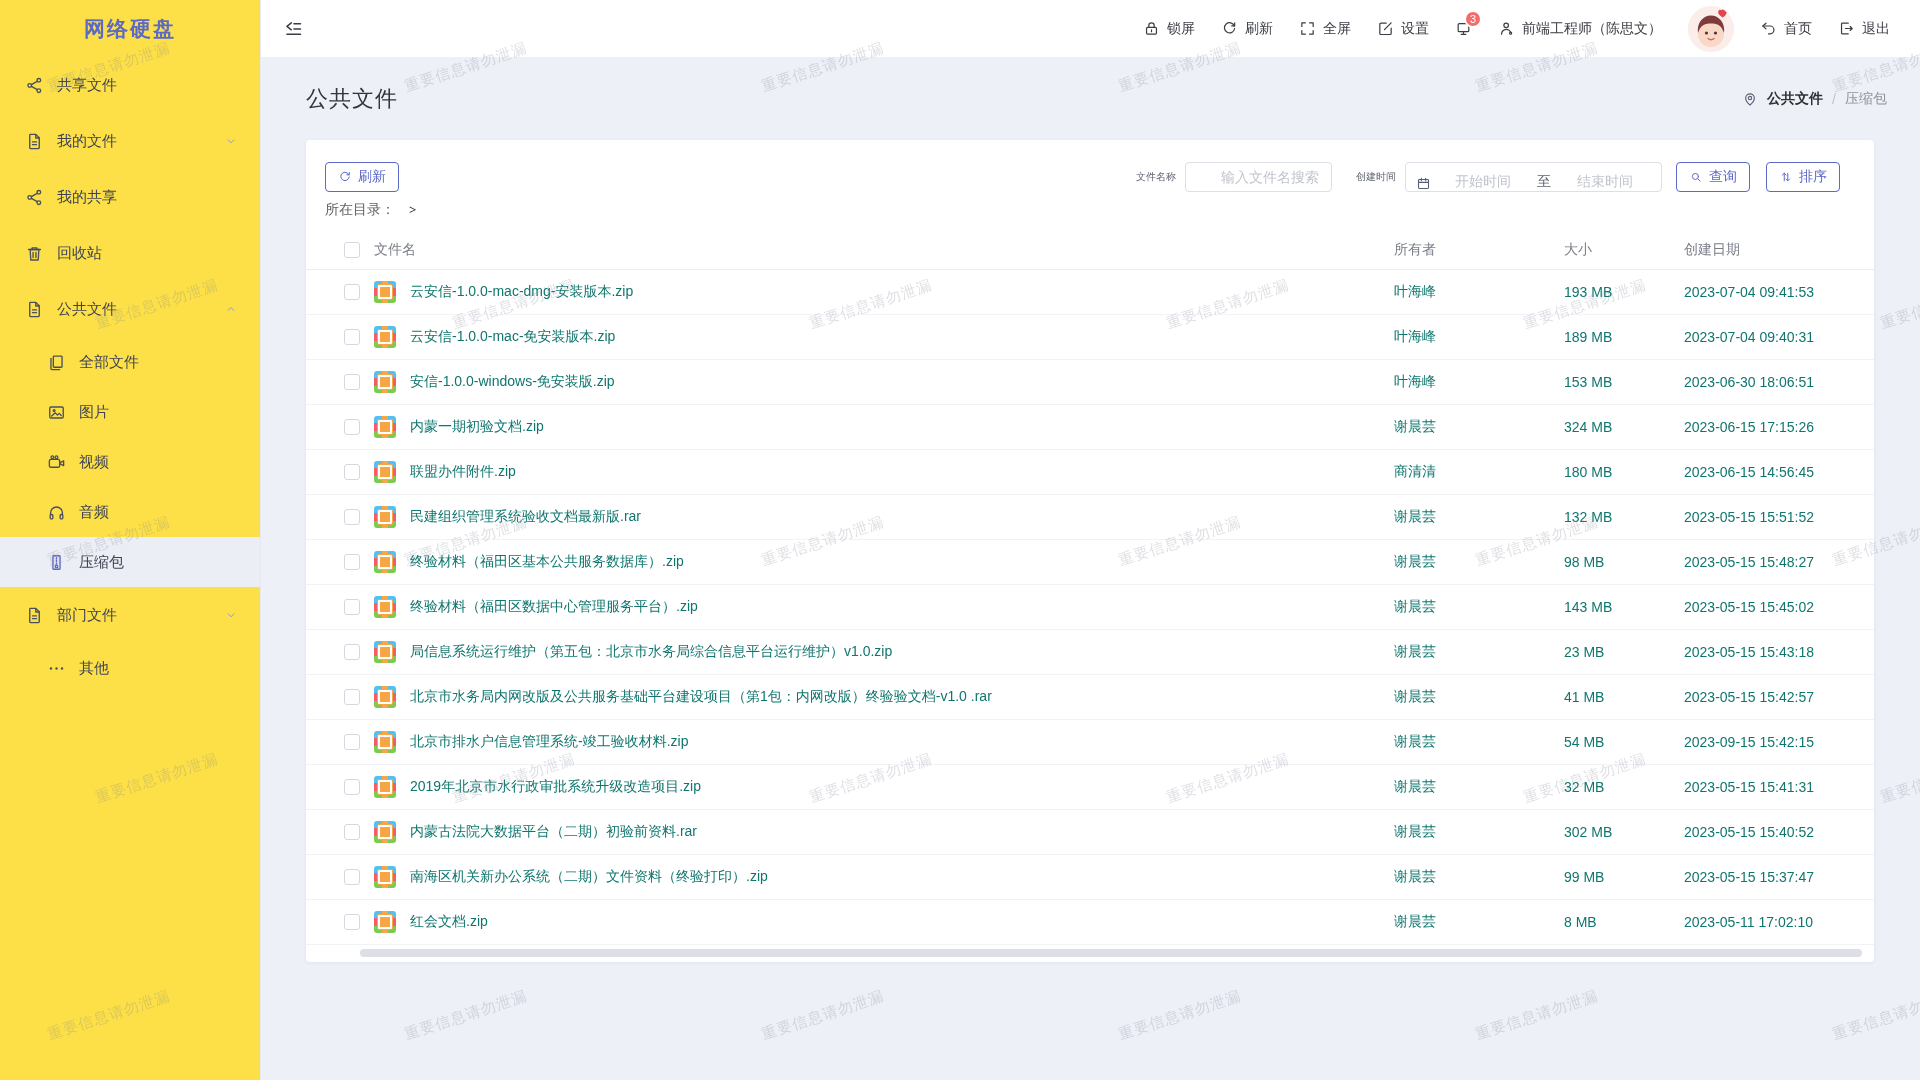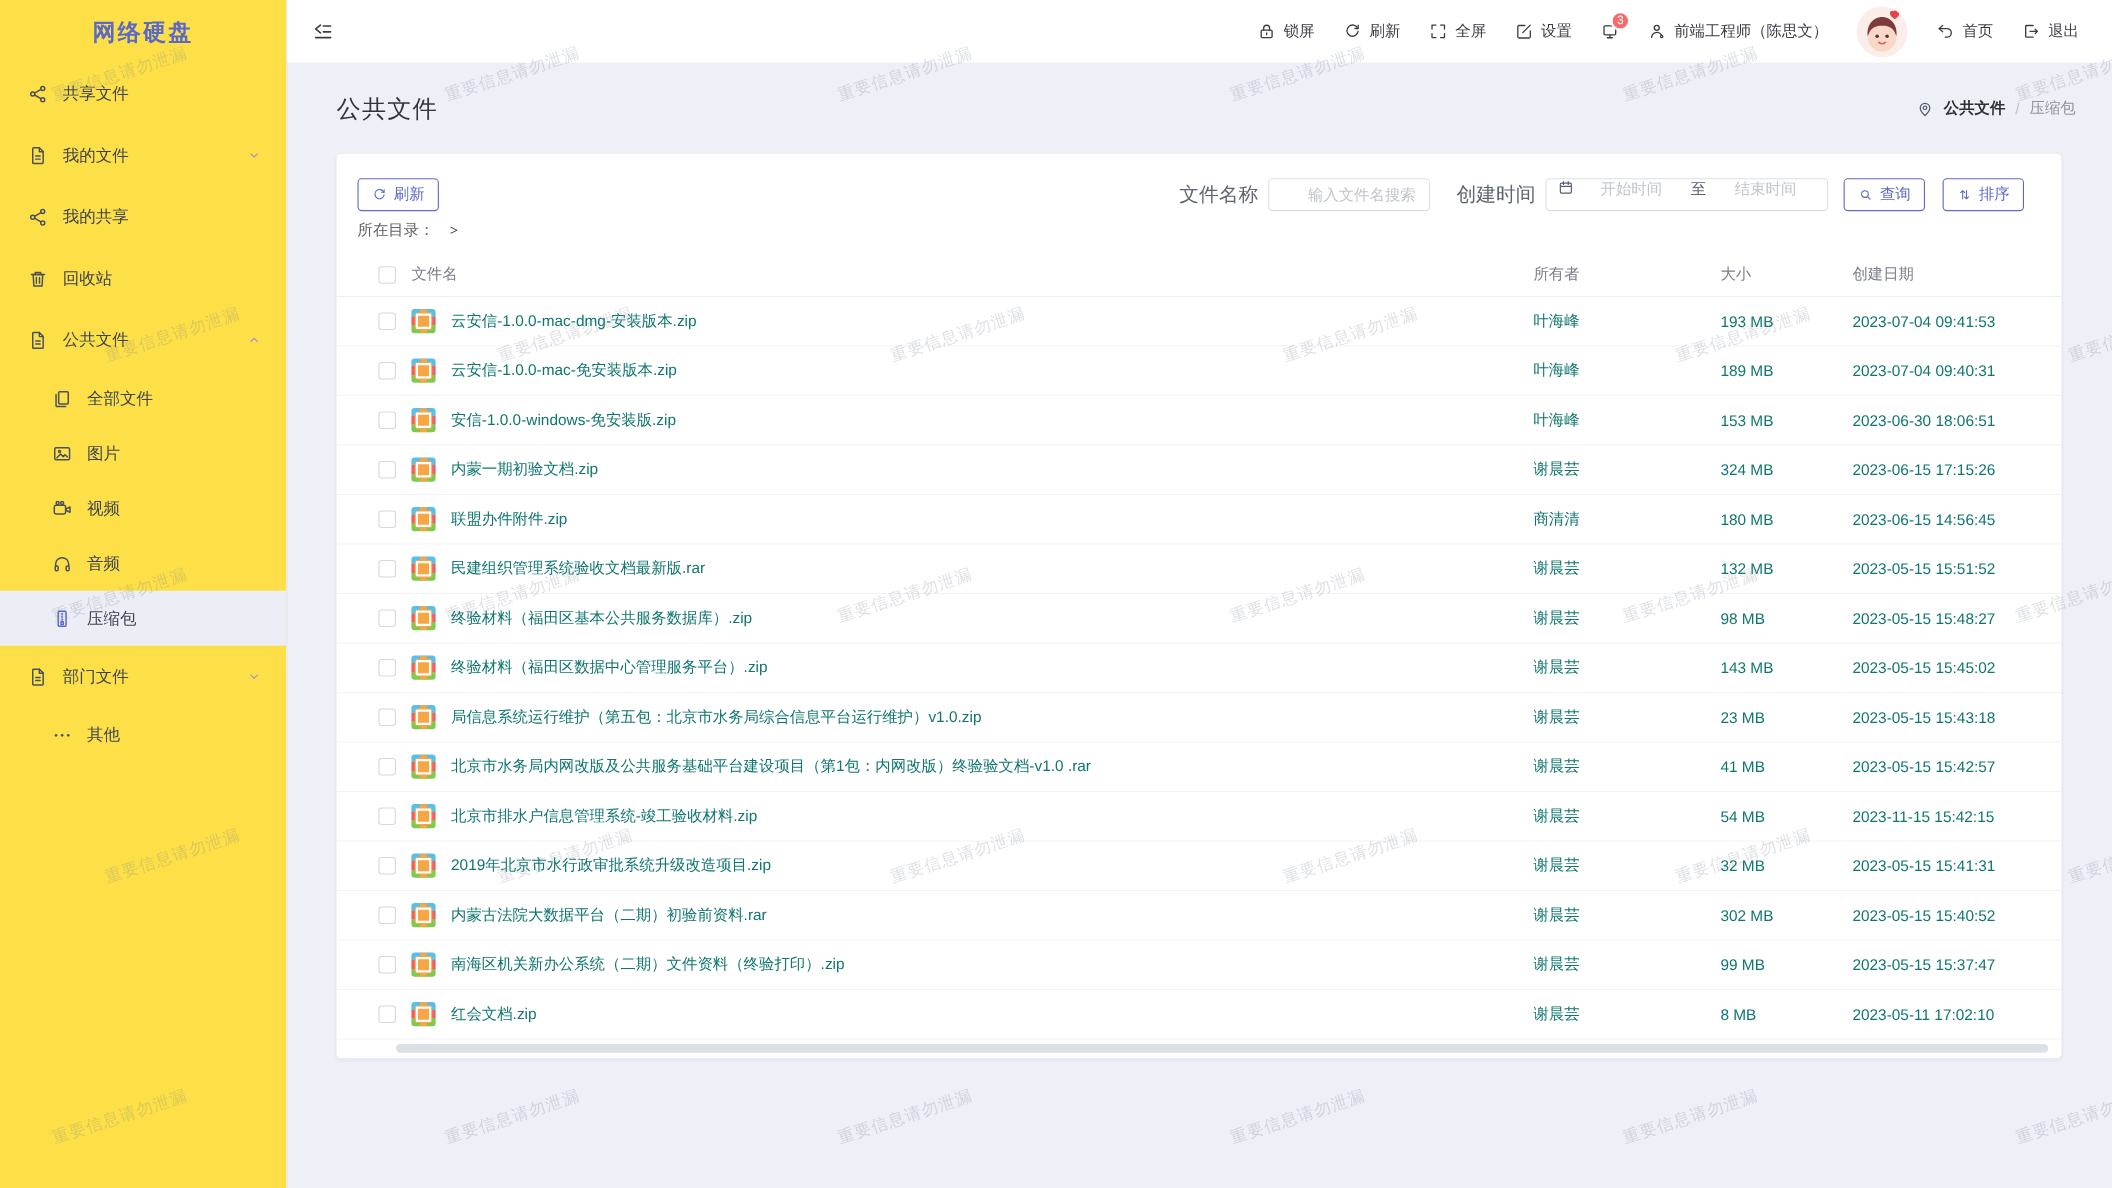--- a/index.html
+++ b/index.html
@@ -39,25 +39,25 @@
   .bc-root { color:#303133; font-weight:700; }
   .bc-sep { color:#C0C4CC; }
   .bc-cur { color:#909399; }
 
   .card { position:absolute; left:45px; right:46px; top:83px; bottom:118px; background:#fff; border-radius:4px; box-shadow:0 1px 4px rgba(30,40,80,.06); padding-top:22px; }
 
   .card-toolbar { display:flex; align-items:center; margin:0 34px 0 19px; height:30px; }
   .btn-outline { display:inline-flex; align-items:center; gap:6px; height:30px; padding:0 12px; border:1px solid #5B69C7; color:#5B69C7; background:#fff; border-radius:4px; font-size:14px; cursor:pointer; white-space:nowrap; }
   .b-icon { width:14px; height:14px; flex:none; }
   .filters { margin-left:auto; display:flex; align-items:center; }
-  .f-label { font-size:18px; color:#5E6470; margin-right:9px; white-space:nowrap; }
+  .f-label { font-size:10px; color:#5E6470; margin-right:9px; white-space:nowrap; }
   .f-input { width:147px; height:30px; border:1px solid #DCDFE6; border-radius:4px; padding:0 12px; font-size:14px; color:#606266; outline:none; font-family:inherit;text-align:right; }
   .f-input::placeholder { color:#C0C4CC; }
   .gap24 { width:24px; } .gap14 { width:14px; } .gap16 { width:16px; }
-  .date-box { width:257px; height:30px; border:1px solid #DCDFE6; border-radius:4px; display:flex; align-items:flex-start; padding:0 10px; gap:6px; cursor:pointer; }
+  .date-box { width:257px; height:30px; border:1px solid #DCDFE6; border-radius:4px; display:flex; align-items:flex-end; padding:0 10px; gap:6px; cursor:pointer; }
   .cal { width:15px; height:15px; color:#565D73; flex:none; }
   .db-ph { flex:1; text-align:center; font-size:14px; color:#C0C4CC; white-space:nowrap; }
   .db-to { font-size:14px; color:#5E6470; padding:0 2px; }
 
   .dir-row { margin:8px 0 0 19px; height:20px; display:flex; align-items:center; font-size:14px; color:#606266;font-family:Liberation Serif, serif; }
   .dir-sep { margin-left:14px; color:#303133; font-weight:700; font-size:13px; cursor:pointer; }
 
   .thead, .trow { display:flex; align-items:center; padding:0 40px 0 38px; }
   .thead { height:40px; margin-top:10px; border-bottom:1px solid #EBEEF5; color:#7A7E89; font-size:14px; }
   .trow { height:45px; border-bottom:1px solid #F1F3F7; font-size:14px; color:#0f766e; }
@@ -475,21 +475,21 @@
           <span class="fowner">谢晨芸</span>
           <span class="fsize">41 MB</span>
           <span class="fdate">2023-05-15 15:42:57</span>
         </div>
         <div class="trow">
           <span class="cb"></span>
           <span class="zip-ic"></span>
           <span class="fname">北京市排水户信息管理系统-竣工验收材料.zip</span>
           <span class="fowner">谢晨芸</span>
           <span class="fsize">54 MB</span>
-          <span class="fdate">2023-11-15 15:42:15</span>
+          <span class="fdate">2023-09-15 15:42:15</span>
         </div>
         <div class="trow">
           <span class="cb"></span>
           <span class="zip-ic"></span>
           <span class="fname">2019年北京市水行政审批系统升级改造项目.zip</span>
           <span class="fowner">谢晨芸</span>
           <span class="fsize">32 MB</span>
           <span class="fdate">2023-05-15 15:41:31</span>
         </div>
         <div class="trow">

